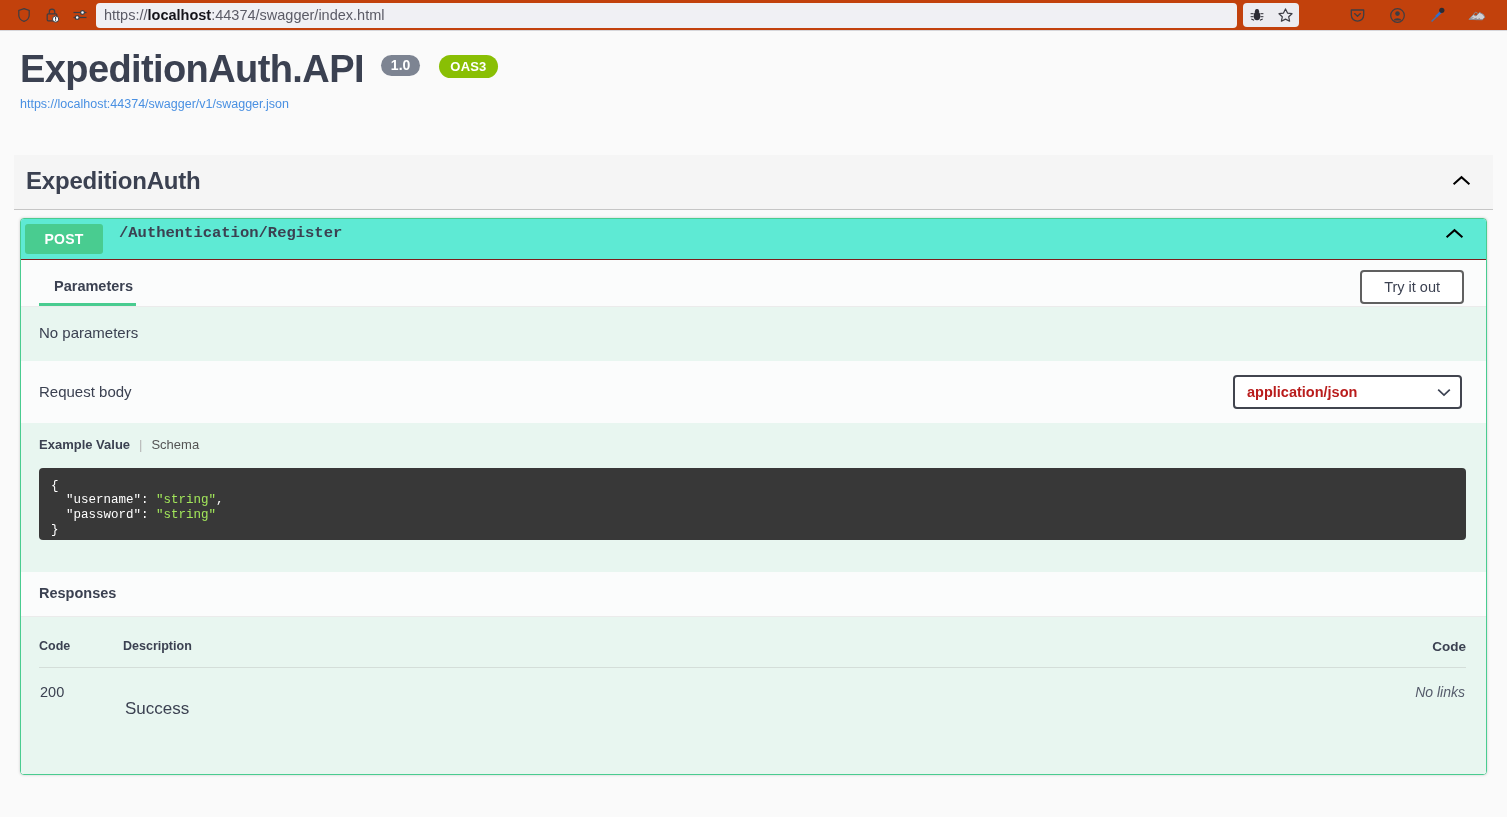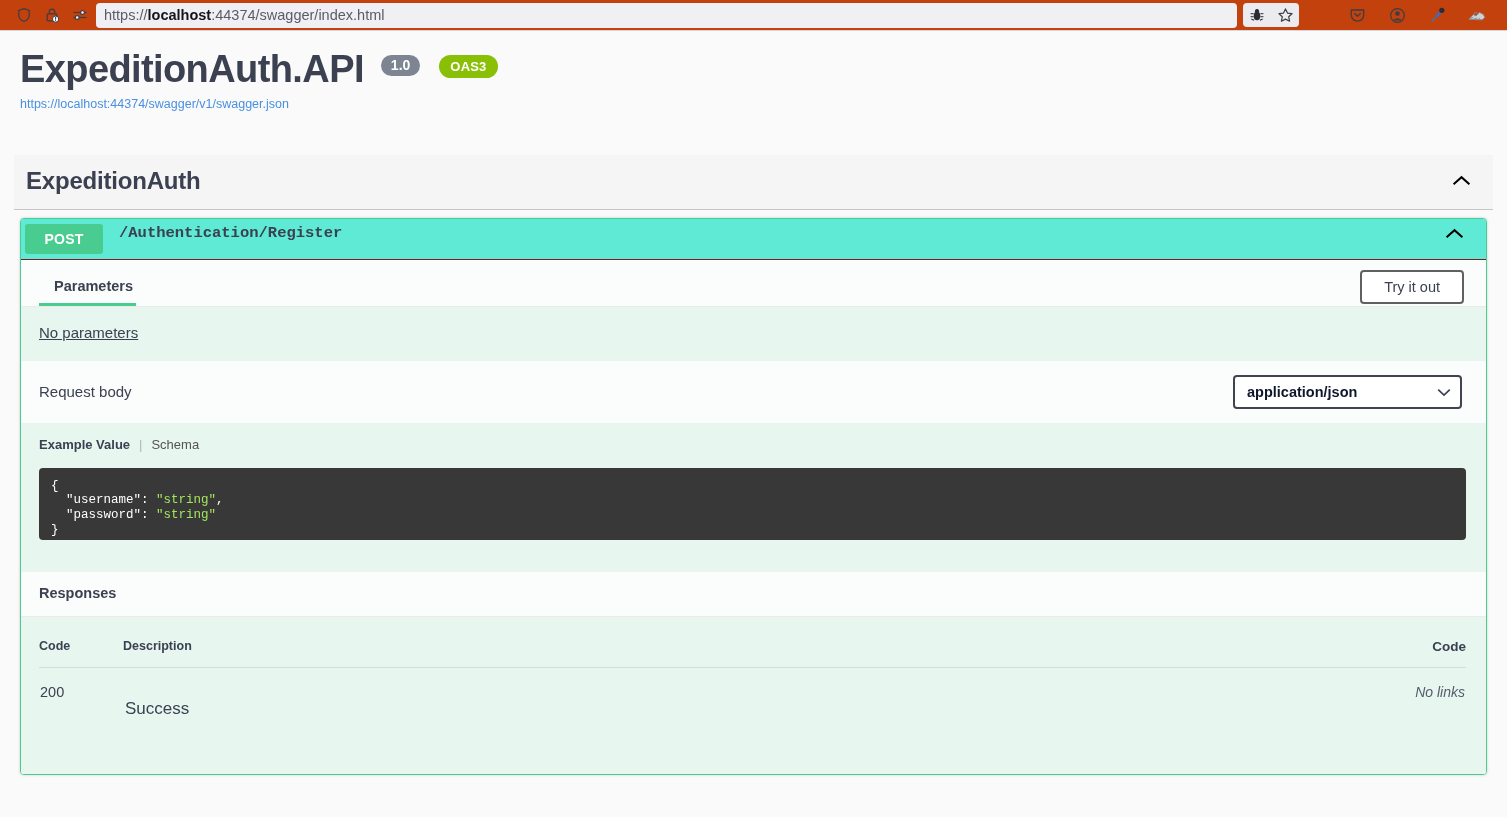--- a/index.html
+++ b/index.html
@@ -208,40 +208,39 @@
     margin-right: 4px;
     font-family: "Liberation Sans", sans-serif;
   }
   .tab-underline-wrap { border-bottom: 1px solid #ebebeb; }
 
   .no-params {
     background: #e8f6f0;
     padding: 17px 20px 20px 18px;
     font-size: 15px;
     color: #3b4151;
-    text-decoration: underline;
   }
 
   .reqbody-row {
     background: #fbfcfc;
     padding: 14px 20px 14px 18px;
     display: flex;
     align-items: center;
     justify-content: space-between;
   }
   .reqbody-label { font-size: 15px; color: #3b4151; }
   .content-select {
     appearance: none;
     -webkit-appearance: none;
     border: 2px solid #41444e;
     border-radius: 4px;
     background: #fff;
     font-size: 14.5px;
     font-weight: bold;
-    color: #0f172a;
+    color: #b91c1c;
     padding: 7px 34px 7px 12px;
     min-width: 229px;
     font-family: "Liberation Sans", sans-serif;
     cursor: pointer;
   }
   .select-wrap { position: relative; display: inline-block; margin-right: 4px; }
   .select-chev {
     position: absolute;
     right: 11px;
     top: 50%;

